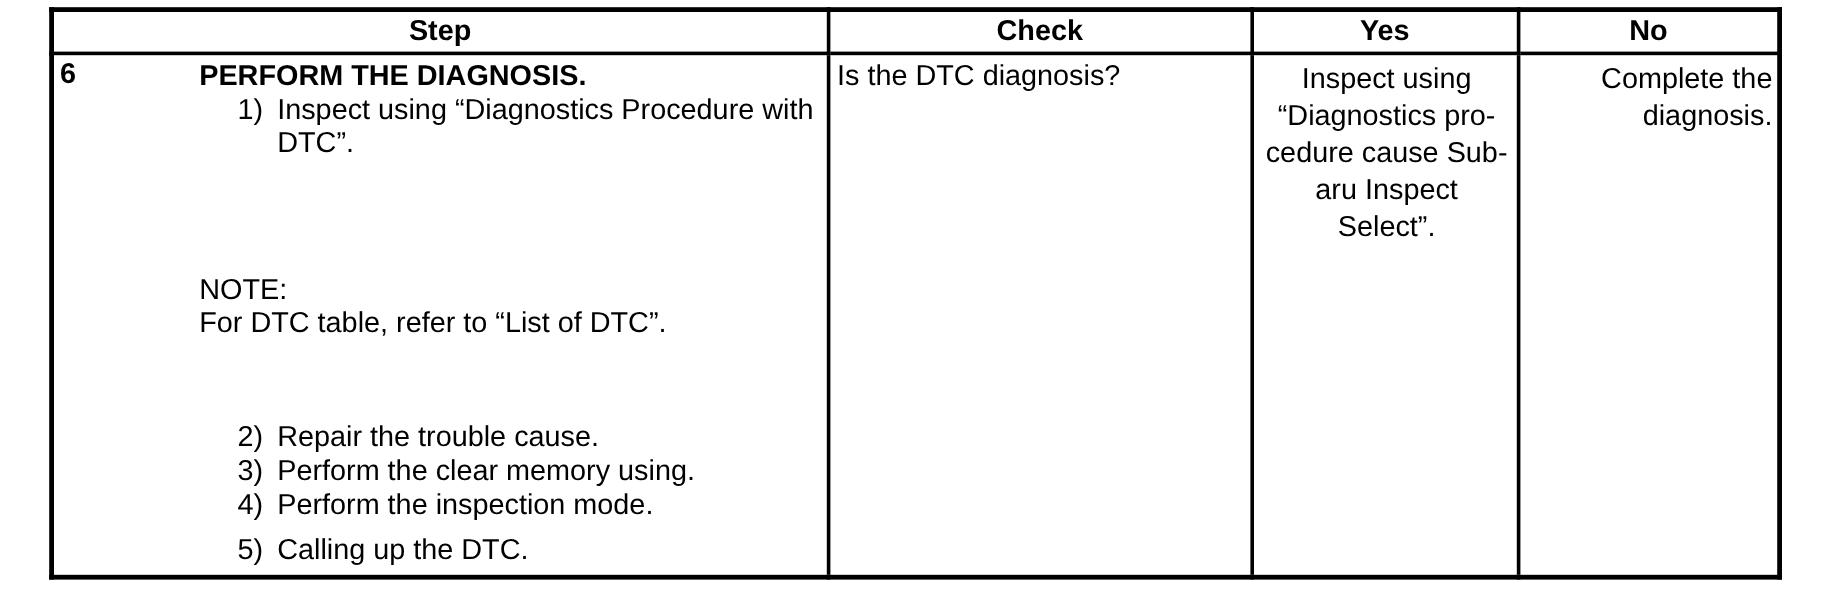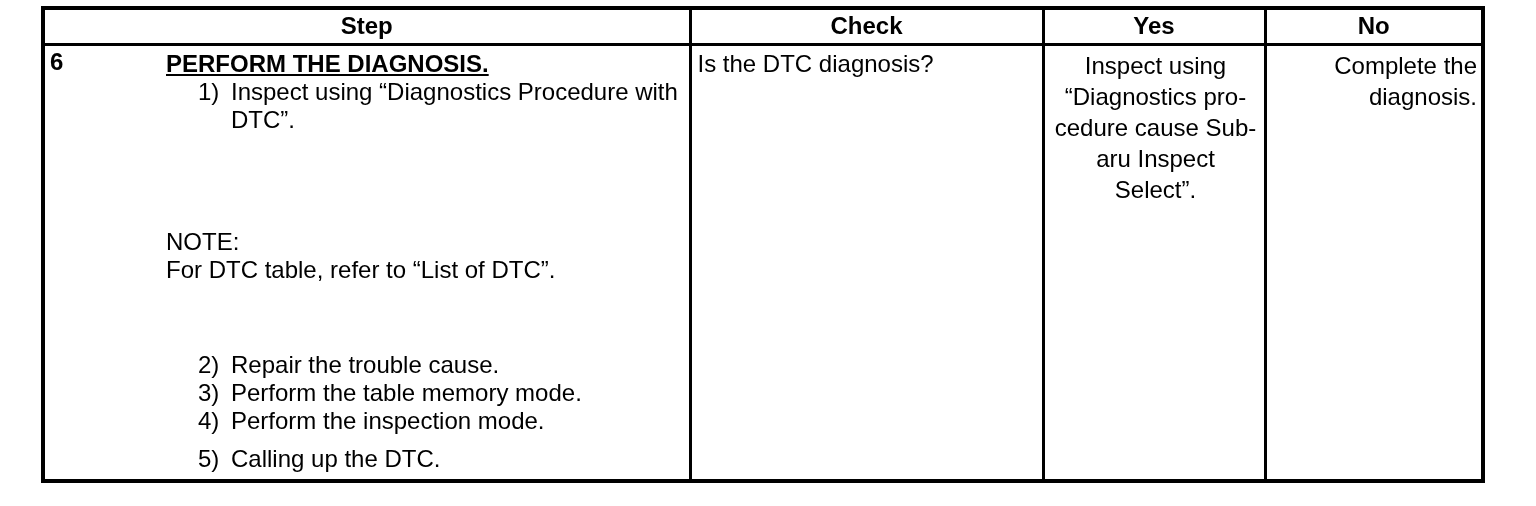--- a/index.html
+++ b/index.html
@@ -42,21 +42,21 @@
   .step-num {
     position: absolute;
     left: 5px; top: 2px;
     font-weight: bold;
   }
   .step-content {
     margin-left: 121px;
     padding-top: 4px;
     padding-right: 10px;
   }
-  .step-title { font-weight: bold; text-decoration: underline; }
+  .step-title { font-weight: bold; }
   .item { display: flex; padding-left: 32px; }
   .item .num { width: 33px; flex: 0 0 33px; }
   .item .txt { flex: 1; }
   .note-block { margin-top: 94px; }
   .items-block { margin-top: 67px; }
   .item-last { margin-top: 10px; }
   
   .check-cell .cell-inner { padding: 4px 6px 0 6px; }
   
   .yes-cell .cell-inner { padding: 4px 4px 0 7px; line-height: 31px; text-align: center; }
@@ -98,21 +98,21 @@
               <div>NOTE:</div>
               <div>For DTC table, refer to “List of DTC”.</div>
             </div>
             <div class="items-block">
               <div class="item">
                 <span class="num">2)</span>
                 <span class="txt">Repair the trouble cause.</span>
               </div>
               <div class="item">
                 <span class="num">3)</span>
-                <span class="txt">Perform the table memory mode.</span>
+                <span class="txt">Perform the clear memory using.</span>
               </div>
               <div class="item">
                 <span class="num">4)</span>
                 <span class="txt">Perform the inspection mode.</span>
               </div>
               <div class="item item-last">
                 <span class="num">5)</span>
                 <span class="txt">Calling up the DTC.</span>
               </div>
             </div>

